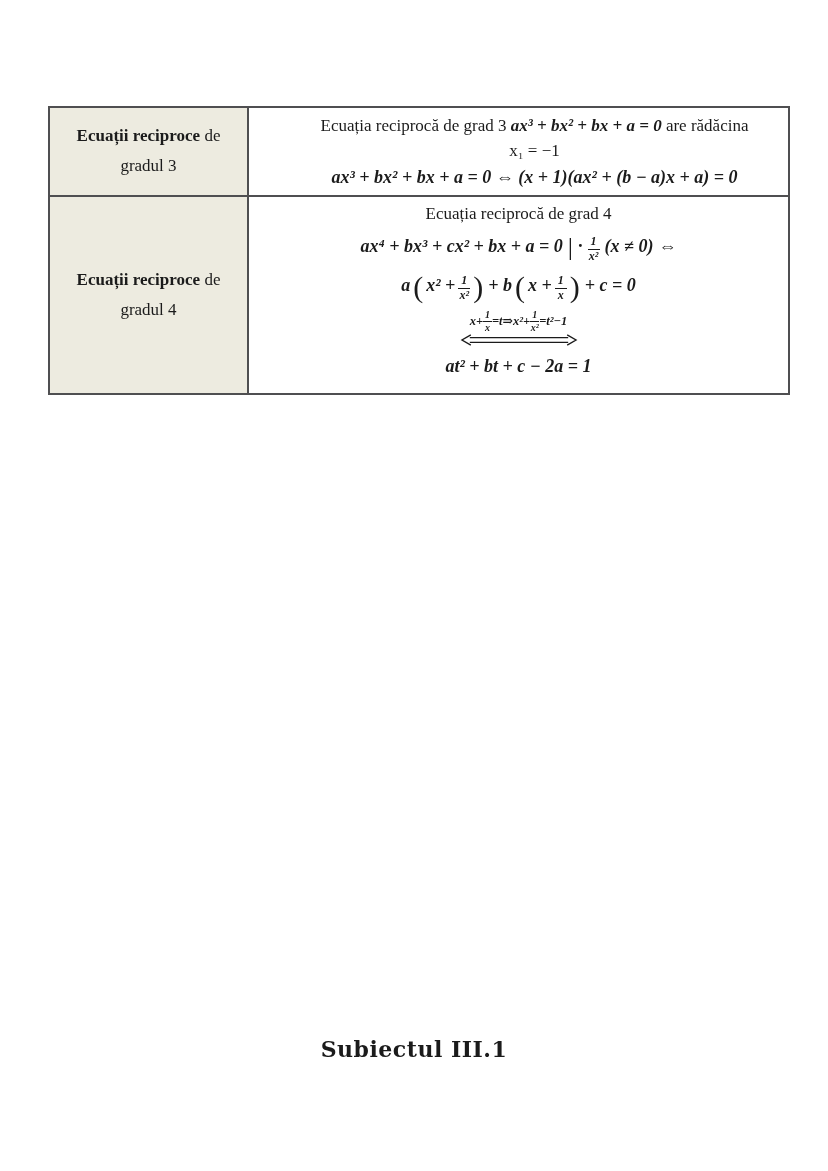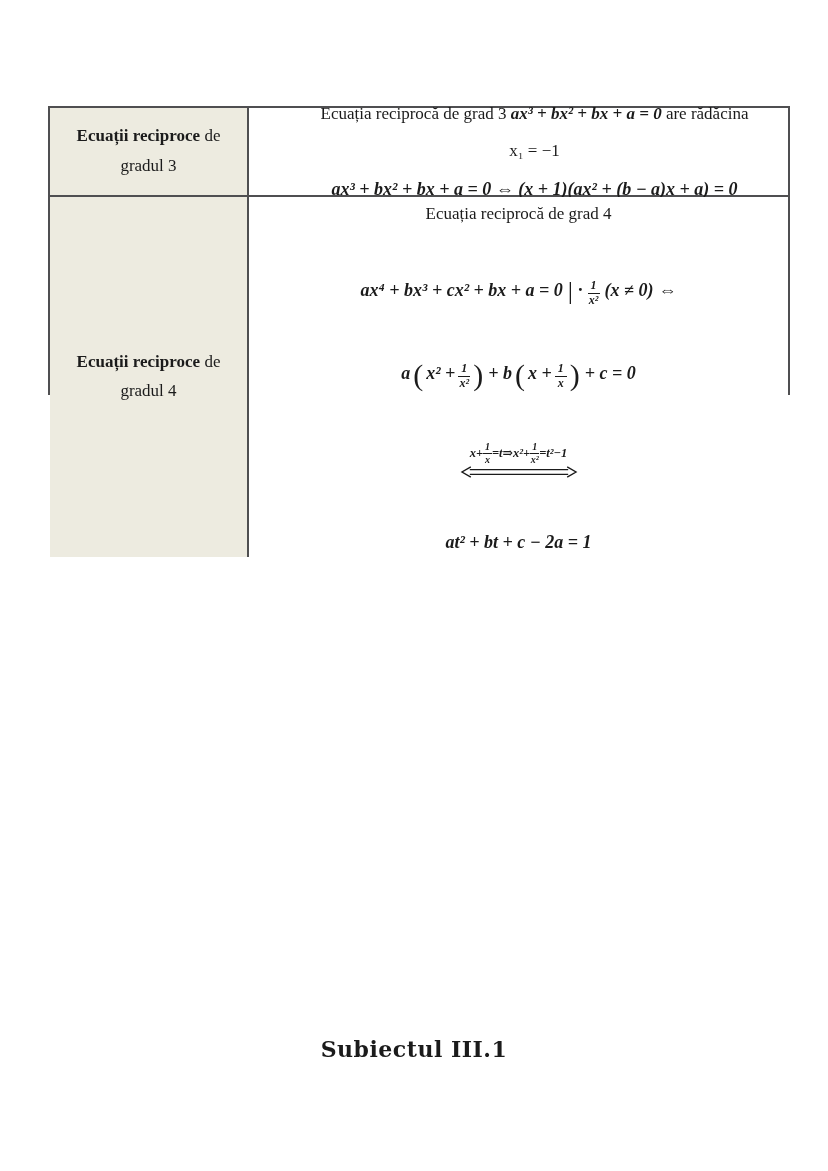--- a/index.html
+++ b/index.html
@@ -10,33 +10,33 @@
   }
   .page{position:relative;width:828px;height:1171px;background:#ffffff;}
 
   
   .eq-table{
     position:absolute;left:48px;top:106px;width:742px;height:289px;
     box-sizing:border-box;border:2px solid #4f4f51;
     display:grid;grid-template-columns:199px 1fr;grid-template-rows:89px 1fr;
     background:#ffffff;
   }
-  .cell{box-sizing:border-box;display:flex;flex-direction:column;align-items:center;justify-content:center;gap:44px;}
+  .cell{box-sizing:border-box;display:flex;flex-direction:column;align-items:center;justify-content:center;}
   .label-cell{background:#edebe0;border-right:2px solid #4f4f51;gap:11px;font-size:17px;}
   .row1{border-bottom:2px solid #4f4f51;}
   .content-cell{background:#ffffff;padding:3px 8px;}
   .label-line{white-space:nowrap;line-height:1.1;}
 
   .line{white-space:nowrap;line-height:1.25;}
   .t17{font-size:17px;}
   .t18{font-size:18px;}
   .m{font-weight:bold;font-style:italic;}
   .mi{}
 
-  .r1-cell{gap:16px;padding-left:40px;}
+  .r1-cell{gap:4px;padding-left:40px;}
   .r2-cell{justify-content:flex-start;padding-top:6px;}
 
   
   .eqflex{display:flex;align-items:flex-start;gap:5px;}
   .frac{display:inline-flex;flex-direction:column;align-items:center;
         font-size:12px;line-height:1.15;font-weight:bold;font-style:italic;}
   .frac .num{border-bottom:1.4px solid #1b1b1b;padding:0 3px 0px;}
   .frac .den{padding-top:0px;}
   .tallbar{font-size:26px;font-weight:400;font-style:normal;line-height:1;transform:translateY(-1px);}
   .cdot{font-weight:bold;}

